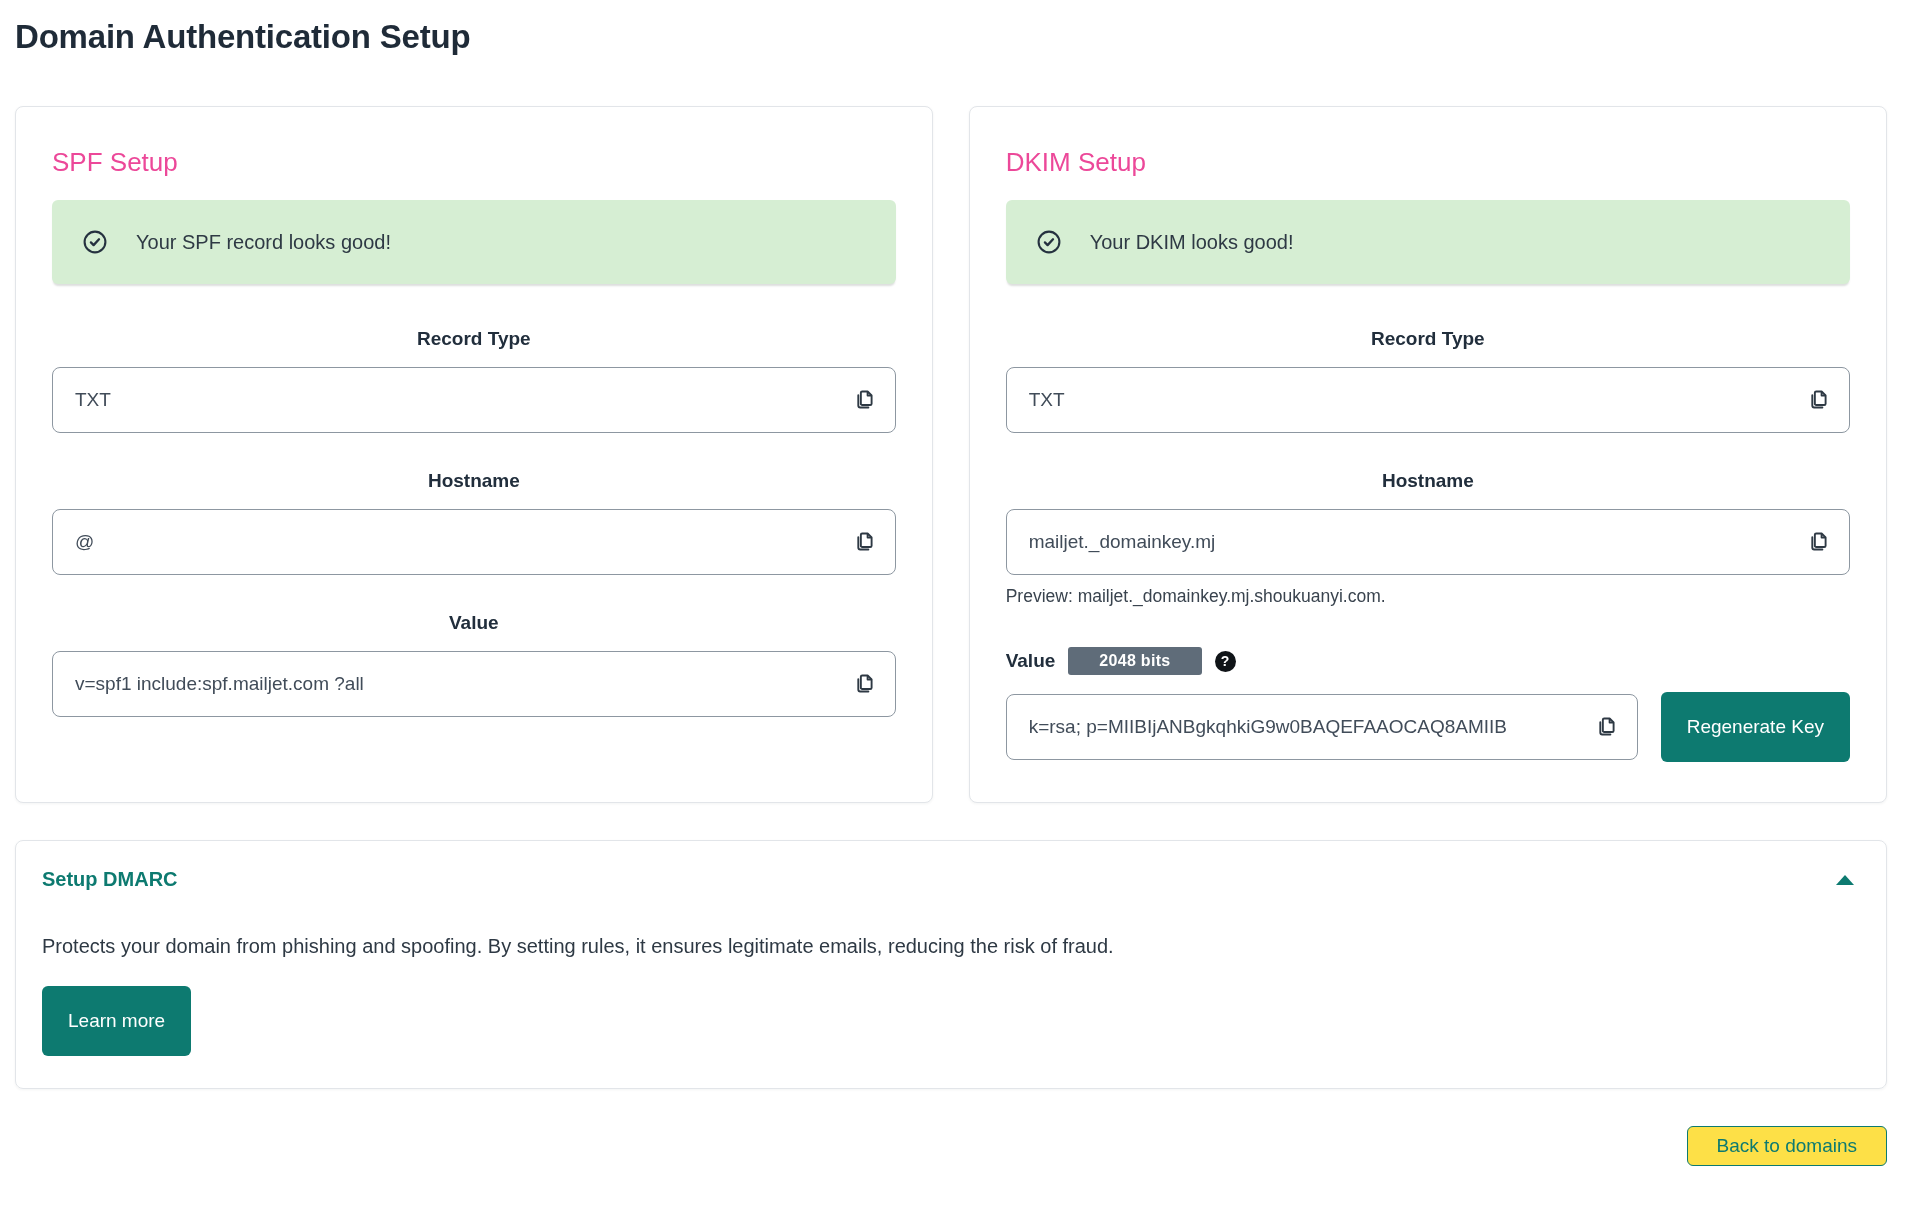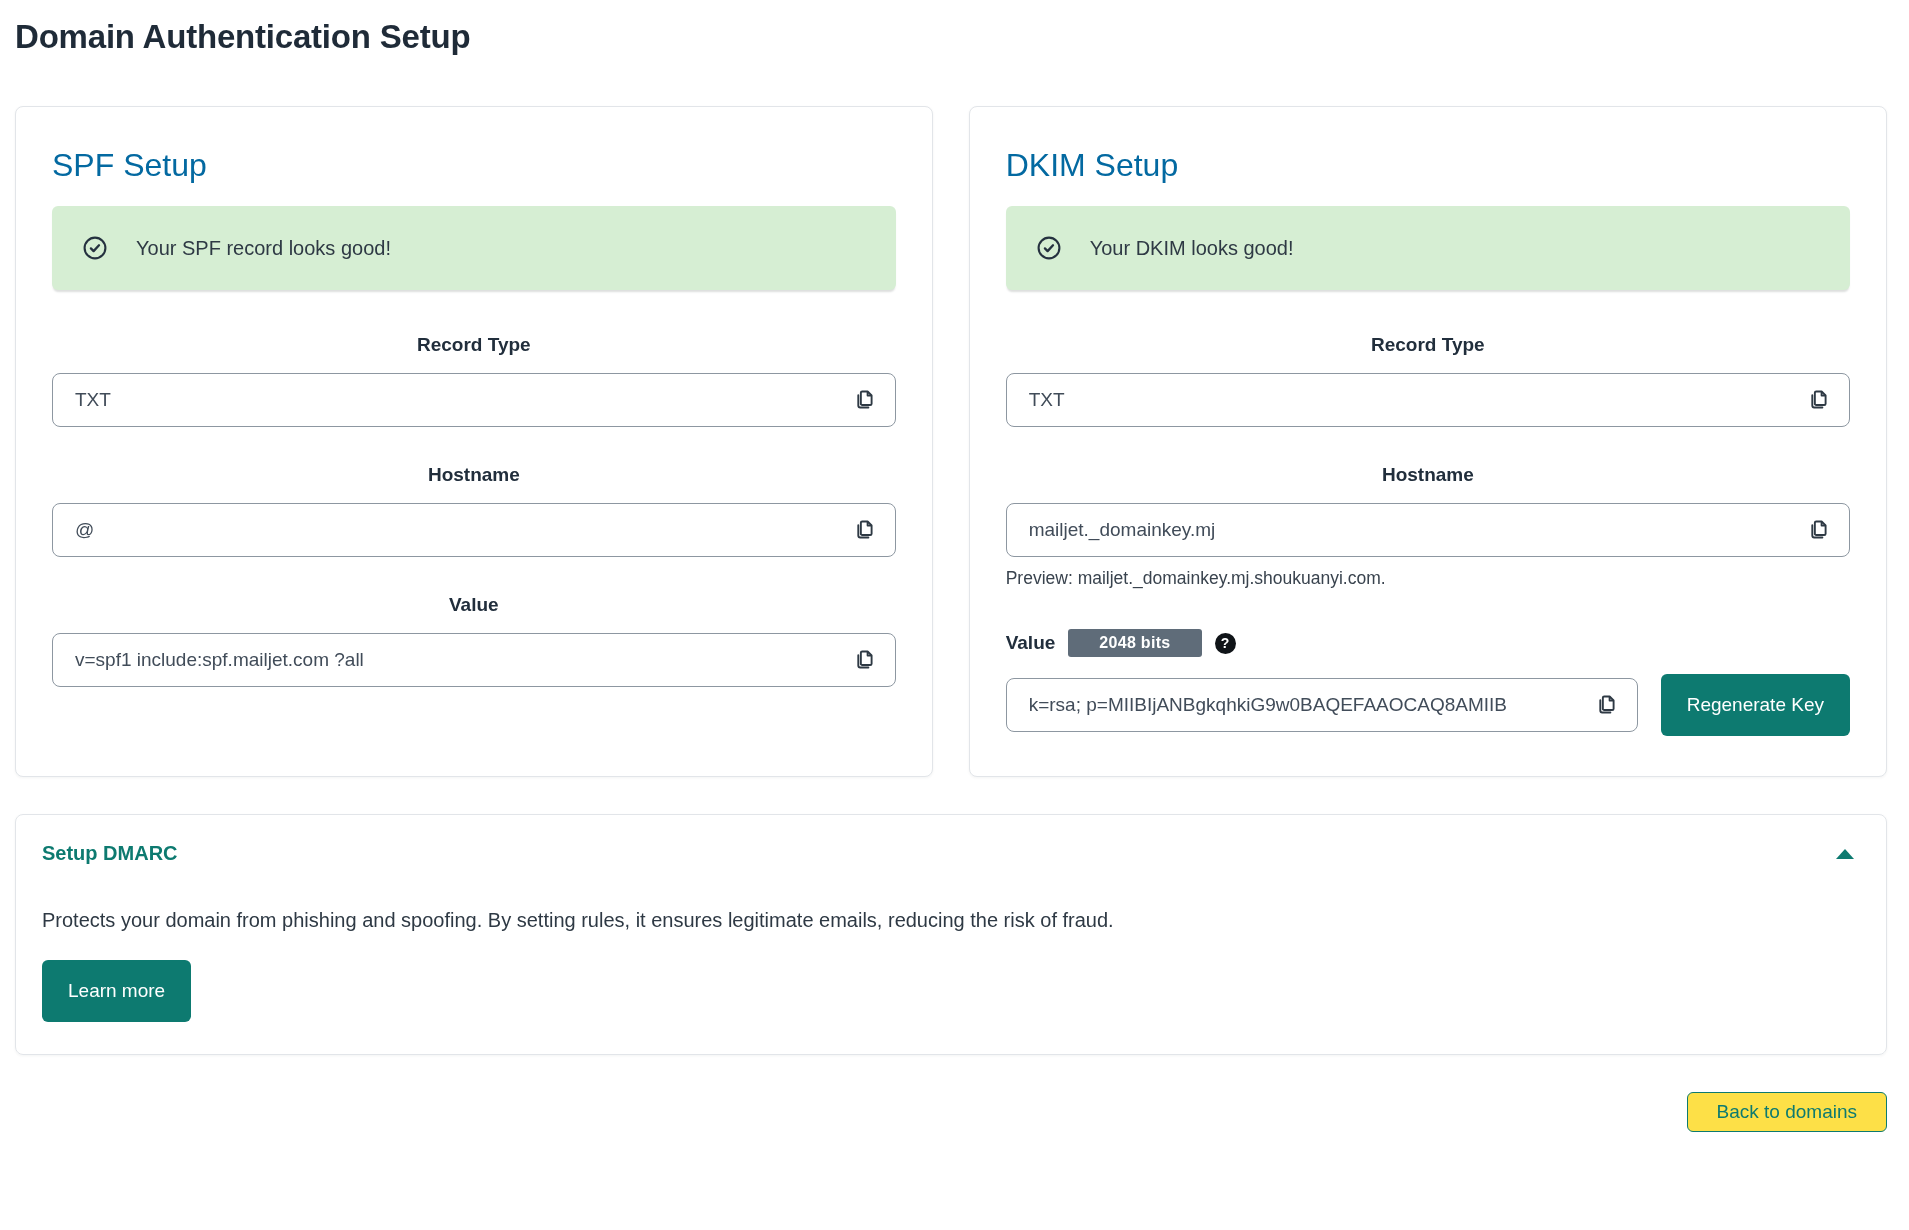--- a/index.html
+++ b/index.html
@@ -25,21 +25,21 @@
   
   .cards-row { display:flex; gap:36px; margin-top:50px; align-items:stretch; }
   .card {
     flex:1 1 0;
     background:#fff;
     border:1px solid #e2e5e9;
     border-radius:8px;
     padding:40px 36px 40px 36px;
     box-shadow:0 1px 3px rgba(20,30,40,0.05);
   }
-  .card-title { font-size:32px; font-weight:400; color:#0369a1; }
+  .card-title { font-size:26px; font-weight:400; color:#ec4899; }
 
   .alert-success {
     margin-top:22px;
     background:#d6eed3;
     border-radius:6px;
     height:84px;
     display:flex; align-items:center; gap:28px;
     padding:0 30px;
     font-size:20px; color:#2e3944;
     box-shadow:0 3px 2px -1px rgba(60,70,65,0.18);
@@ -47,21 +47,21 @@
   .alert-success svg { flex:0 0 auto; display:block; }
 
   .field-label {
     margin:44px 0 17px 0;
     font-size:19px; font-weight:700; color:#212e3c;text-align:center;
   }
   .field-label.tight { margin-top:37px; }
 
   .input-wrap { position:relative; }
   input.text-input {
-    width:100%; height:54px;
+    width:100%; height:66px;
     border:1px solid #8d97a1; border-radius:8px;
     padding:0 58px 0 22px;
     font-size:19px; color:#414c59;
     font-family:"Liberation Sans", sans-serif;
     background:#fff; outline:none;
   }
   .copy-btn {
     position:absolute; right:14px; top:50%; transform:translateY(-50%);
     width:34px; height:34px;
     background:none; border:none; cursor:pointer;
@@ -88,21 +88,21 @@
     display:inline-flex; align-items:center; justify-content:center;
     cursor:pointer; user-select:none;
   }
 
   .dkim-value-row { display:flex; align-items:center; gap:23px; }
   .dkim-value-row .input-wrap { width:632px; flex:0 0 auto; }
 
   .btn-primary {
     background:#0d7a70; color:#fff;
     border:none; border-radius:6px;
-    height:62px; padding:0 26px;
+    height:70px; padding:0 26px;
     font-size:19px; font-family:"Liberation Sans", sans-serif;
     cursor:pointer; white-space:nowrap;
   }
   .one-line-note { margin-top:14px; font-size:17.5px; color:#39434e; }
 
   
   .dmarc-card {
     margin-top:37px;
     border:1px solid #e2e5e9;
     border-radius:8px;

